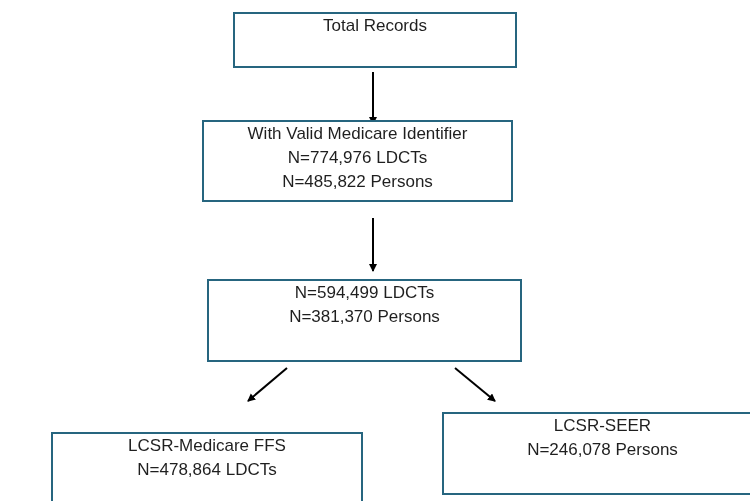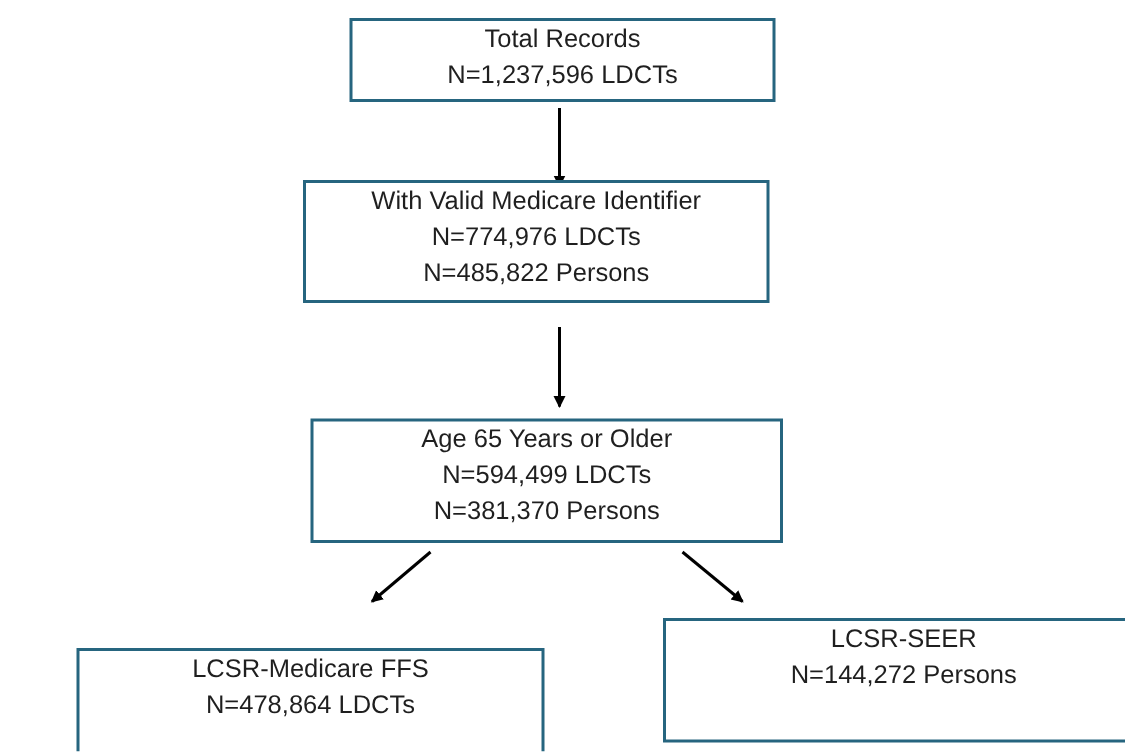--- a/index.html
+++ b/index.html
@@ -52,38 +52,36 @@
       </marker>
     </defs>
     <line x1="373" y1="72" x2="373" y2="124" stroke="#000000" stroke-width="2" marker-end="url(#ah)"></line>
     <line x1="373" y1="218" x2="373" y2="271" stroke="#000000" stroke-width="2" marker-end="url(#ah)"></line>
     <line x1="287" y1="368" x2="248" y2="401" stroke="#000000" stroke-width="2" marker-end="url(#ah)"></line>
     <line x1="455" y1="368" x2="495" y2="401" stroke="#000000" stroke-width="2" marker-end="url(#ah)"></line>
   </svg>
 
   <div class="flow-box" id="box-total">
     <span>Total Records</span>
-    <span>N=1,237,596 LDCTs</span>
   </div>
 
   <div class="flow-box" id="box-medicare-id">
     <span>With Valid Medicare Identifier</span>
     <span>N=774,976 LDCTs</span>
     <span>N=485,822 Persons</span>
   </div>
 
   <div class="flow-box" id="box-age65">
-    <span>Age 65 Years or Older</span>
     <span>N=594,499 LDCTs</span>
     <span>N=381,370 Persons</span>
   </div>
 
   <div class="flow-box" id="box-ffs">
     <span>LCSR-Medicare FFS</span>
     <span>N=478,864 LDCTs</span>
   </div>
 
   <div class="flow-box" id="box-seer">
     <span>LCSR-SEER</span>
-    <span>N=144,272 Persons</span>
+    <span>N=246,078 Persons</span>
   </div>
 
 </div>
 
 </body></html>

